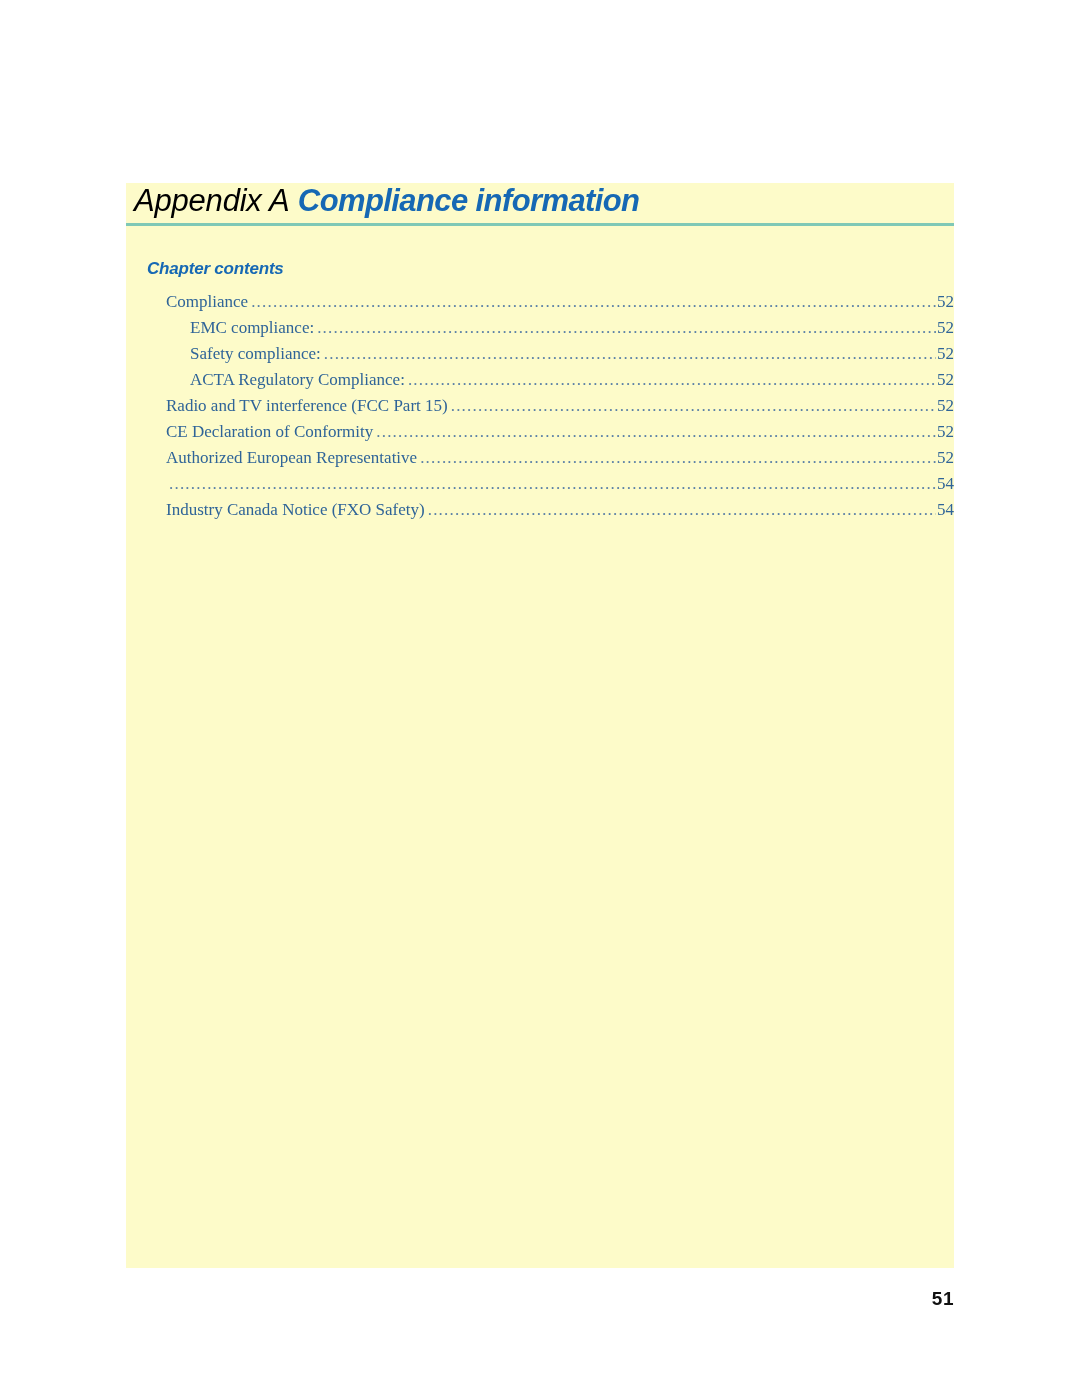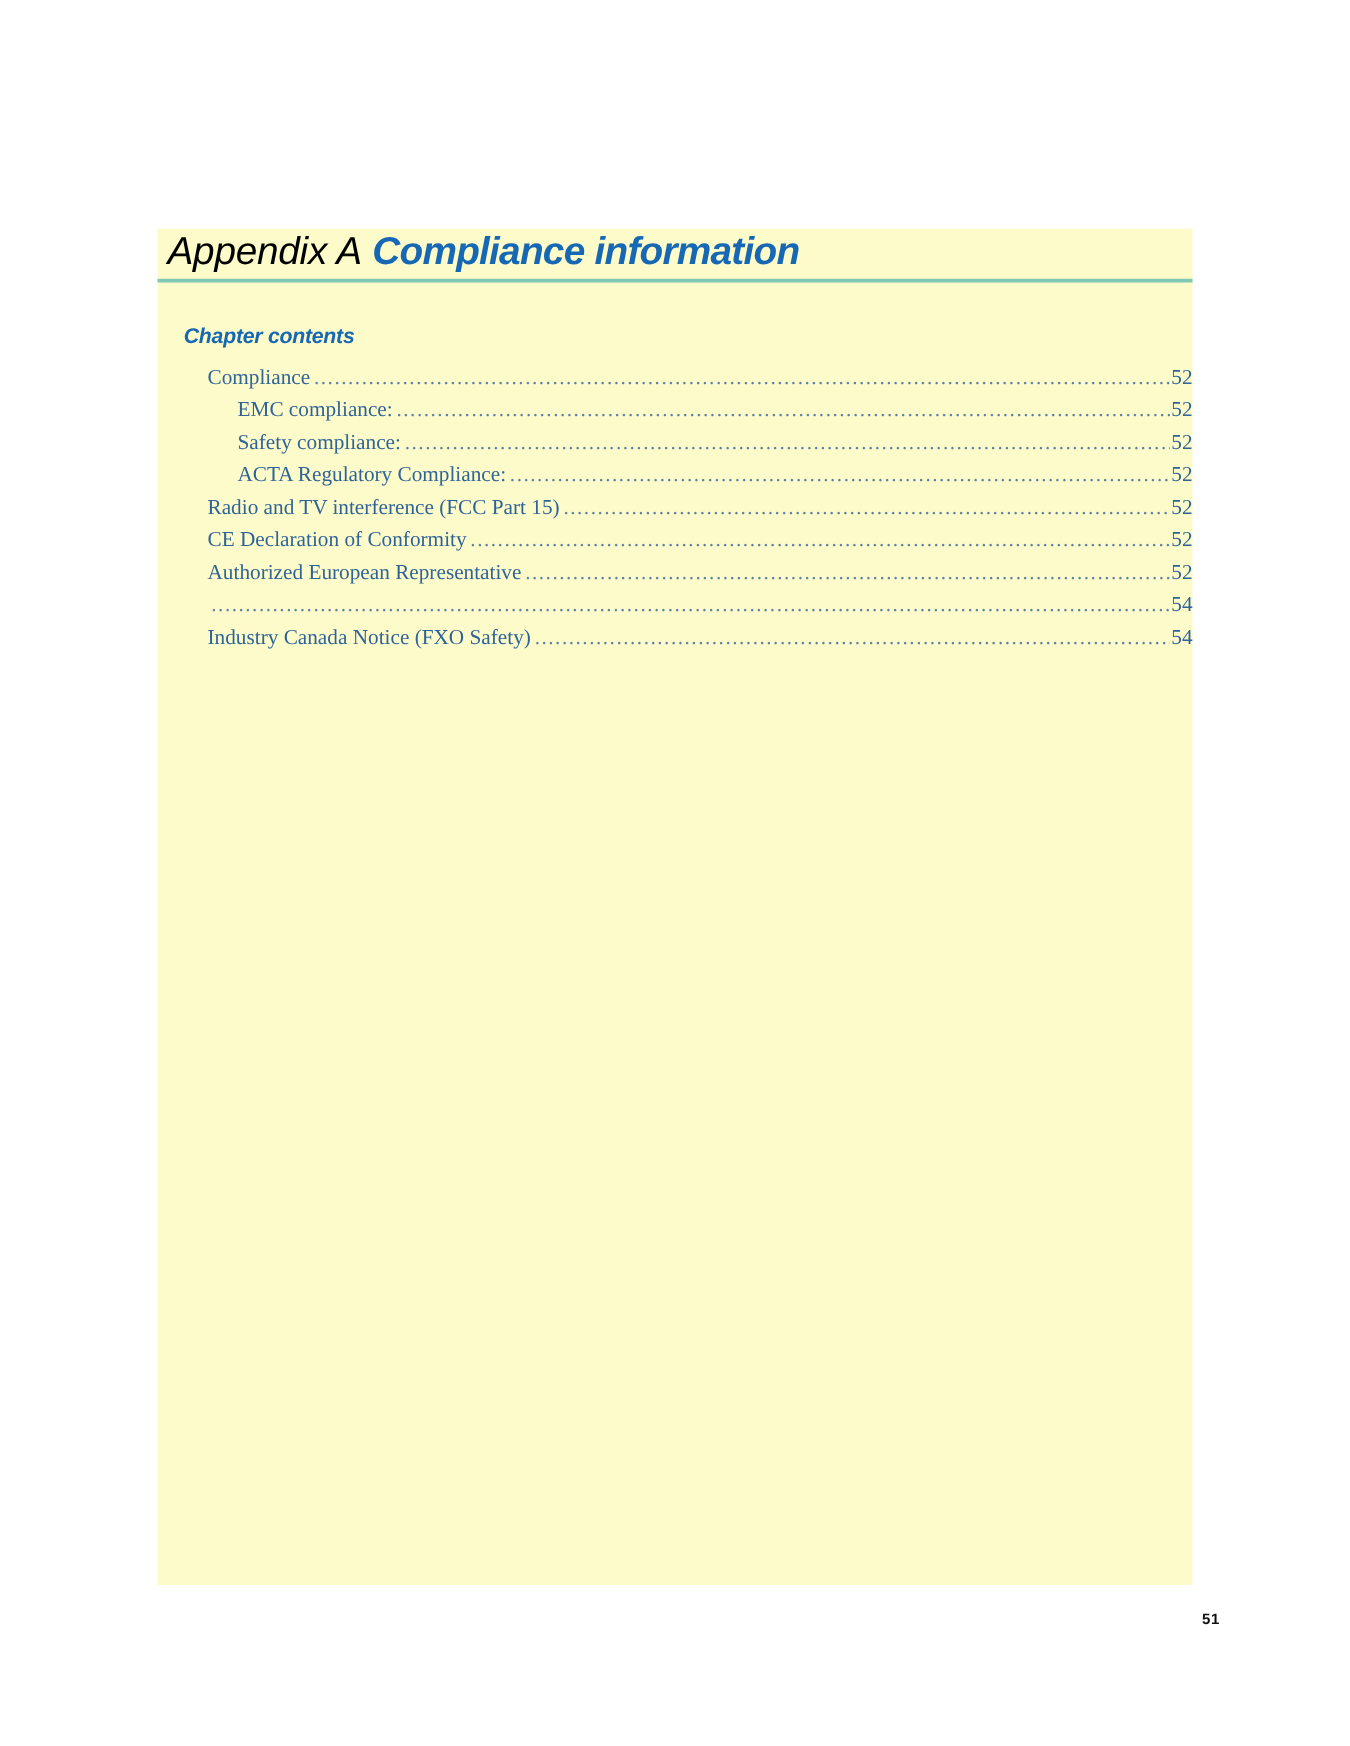--- a/index.html
+++ b/index.html
@@ -123,25 +123,24 @@
   }
 
   
   #page-number {
     position: absolute;
     left: 0;
     top: 1288px;
     width: 954px;
     text-align: right;
     font-family: "Liberation Sans", sans-serif;
-    font-size: 12px;
+    font-size: 19px;
     font-weight: bold;
     color: #111111;
     letter-spacing: 0.5px;
-    margin-left: 22px;
   }
 </style>
 </head>
 <body>
 
 <div id="panel">
 
   <div id="title-block">
     <div class="title-text"><span class="title-appendix">Appendix A</span><span class="title-appendix">&nbsp;</span><span class="title-name">Compliance information</span></div>
   </div>

